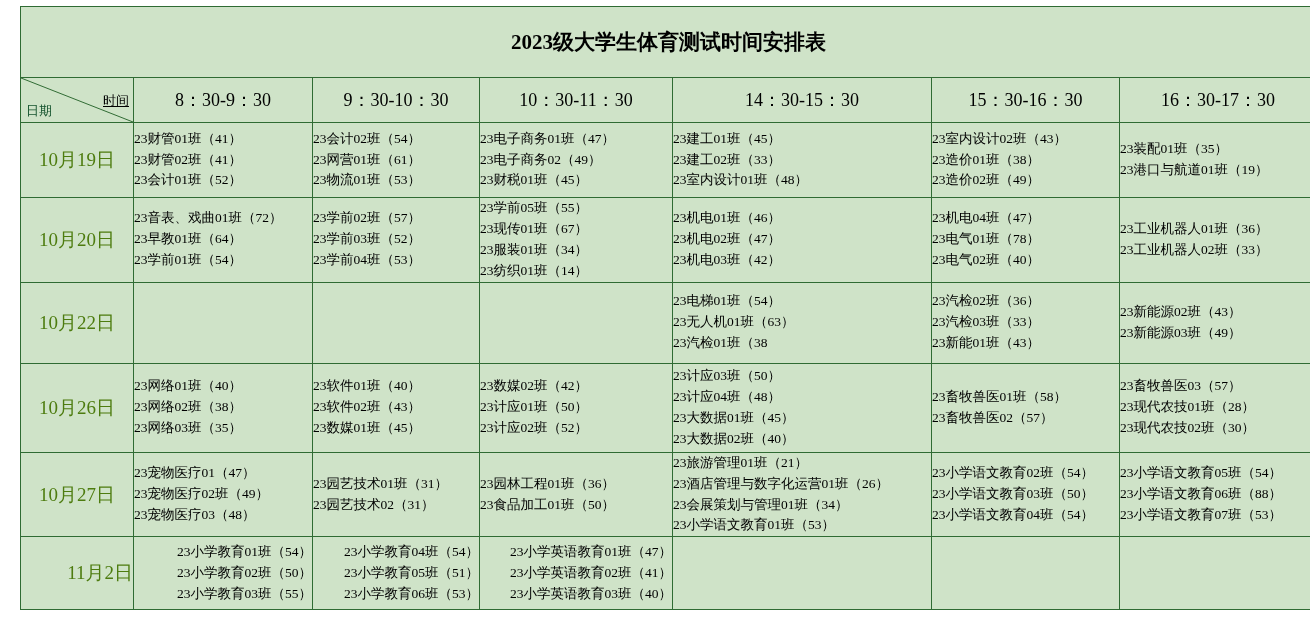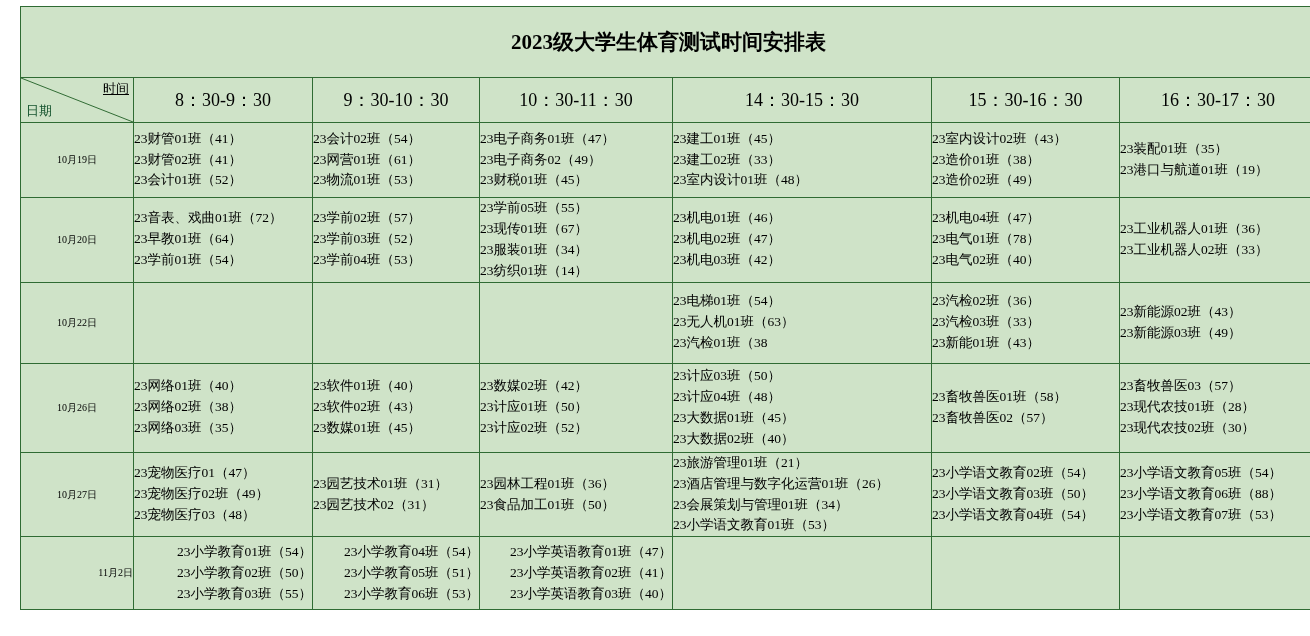--- a/index.html
+++ b/index.html
@@ -47,21 +47,21 @@
     padding: 0;
   }
   .corner-cell .diag {
     position: absolute;
     inset: 0;
     width: 100%;
     height: 100%;
   }
   .corner-cell .lbl-time {
     position: absolute;
-    top: 2px;
+    top: 14px;
     right: 4px;
     font-size: 13px;
     color: #000;
     font-family: "Liberation Serif", serif;
     text-decoration: underline;
   }
   .corner-cell .lbl-date {
     position: absolute;
     bottom: 2px;
     left: 5px;
@@ -72,22 +72,22 @@
   }
   .hdr-cell {
     text-align: center;
     font-size: 18px;
     color: #000;
     height: 44px;
     font-family: "Liberation Serif", serif;
   }
   .date-cell {
     text-align: center;
-    font-size: 10px;
-    color: #000000;
+    font-size: 19px;
+    color: #4d7c0f;
     font-family: "Liberation Serif", serif;
   }
   .slot-cell {
     padding: 4px 6px;
     font-size: 13.5px;
     line-height: 1.55;
     color: #000;
     font-family: "Liberation Serif", serif;
     vertical-align: middle;
     white-space: nowrap;

